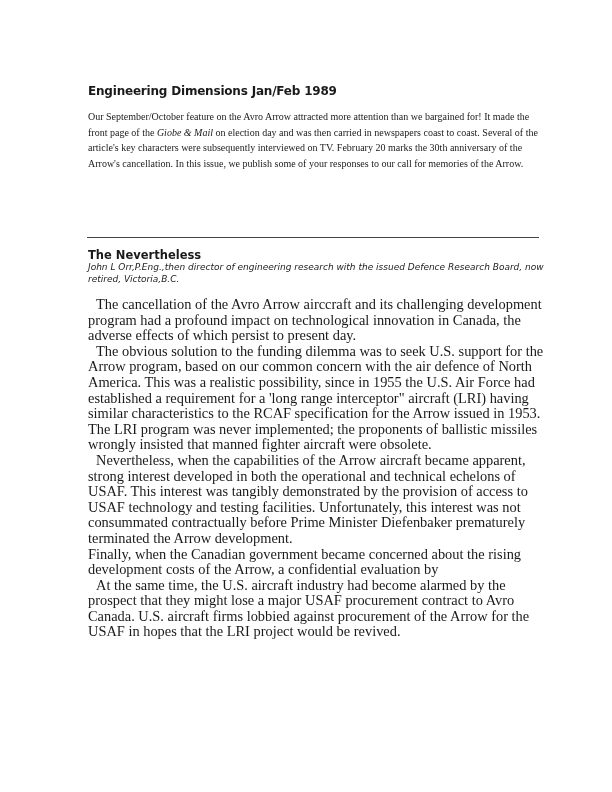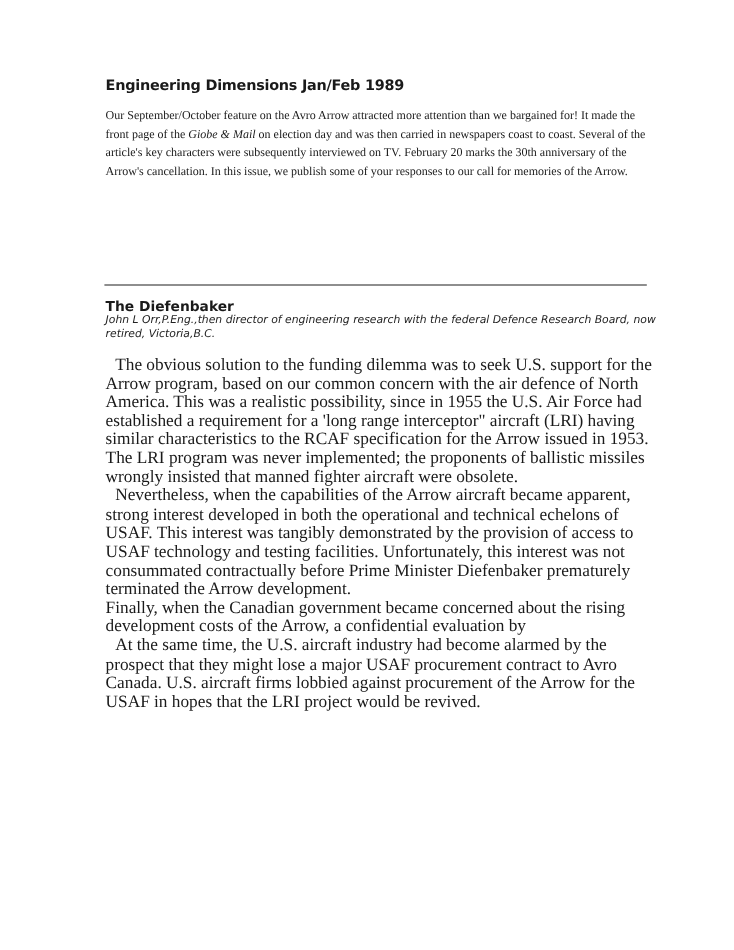--- a/index.html
+++ b/index.html
@@ -10,21 +10,21 @@
     body {
       width: 612px;
       height: 792px;
       position: relative;
       overflow: hidden;
       color: #1a1a1a;
     }
     .page {
       position: absolute;
       left: 88px;
-      top: 64px;
+      top: 84px;
       width: 460px;
     }
     .doc-title {
       font-family: "DejaVu Sans", sans-serif;
       font-weight: bold;
       font-size: 12px;
       line-height: 15px;
       margin: 0 0 10px 0;
       letter-spacing: -0.2px;
     }
@@ -78,19 +78,20 @@
 <body>
 
 <div class="page">
   <h1 class="doc-title">Engineering Dimensions Jan/Feb 1989</h1>
   <p class="intro"><span>Our September/October feature on the Avro Arrow attracted more attention than we bargained for! It made the front page of the </span><em>Giobe &amp; Mail</em><span> on election day and was then carried in newspapers coast to coast. Several of the article's key characters were subsequently interviewed on TV. February 20 marks the 30th anniversary of the Arrow's cancellation. In this issue, we publish some of your responses to our call for memories of the Arrow.</span></p>
 </div>
 
 <div class="rule"></div>
 
 <div class="section">
-  <h2 class="section-title">The Diefenbaker</h2>
-  <p class="byline">John L Orr,P.Eng.,then director of engineering research with the federal Defence Research Board, now retired, Victoria,B.C.</p>
+  <h2 class="section-title">The Nevertheless</h2>
+  <p class="byline">John L Orr,P.Eng.,then director of engineering research with the issued Defence Research Board, now retired, Victoria,B.C.</p>
+  <p class="body-para indent">The cancellation of the Avro Arrow airccraft and its challenging development program had a profound impact on technological innovation in Canada, the adverse effects of which persist to present day.</p>
   <p class="body-para indent">The obvious solution to the funding dilemma was to seek U.S. support for the Arrow program, based on our common concern with the air defence of North America. This was a realistic possibility, since in 1955 the U.S. Air Force had established a requirement for a 'long range interceptor" aircraft (LRI) having similar characteristics to the RCAF specification for the Arrow issued in 1953. The LRI program was never implemented; the proponents of ballistic missiles wrongly insisted that manned fighter aircraft were obsolete.</p>
   <p class="body-para indent">Nevertheless, when the capabilities of the Arrow aircraft became apparent, strong interest developed in both the operational and technical echelons of USAF. This interest was tangibly demonstrated by the provision of access to USAF technology and testing facilities. Unfortunately, this interest was not consummated contractually before Prime Minister Diefenbaker prematurely terminated the Arrow development.</p>
   <p class="body-para">Finally, when the Canadian government became concerned about the rising development costs of the Arrow, a confidential evaluation by</p>
   <p class="body-para indent">At the same time, the U.S. aircraft industry had become alarmed by the prospect that they might lose a major USAF procurement contract to Avro Canada. U.S. aircraft firms lobbied against procurement of the Arrow for the USAF in hopes that the LRI project would be revived.</p>
 </div>
 
 </body></html>

